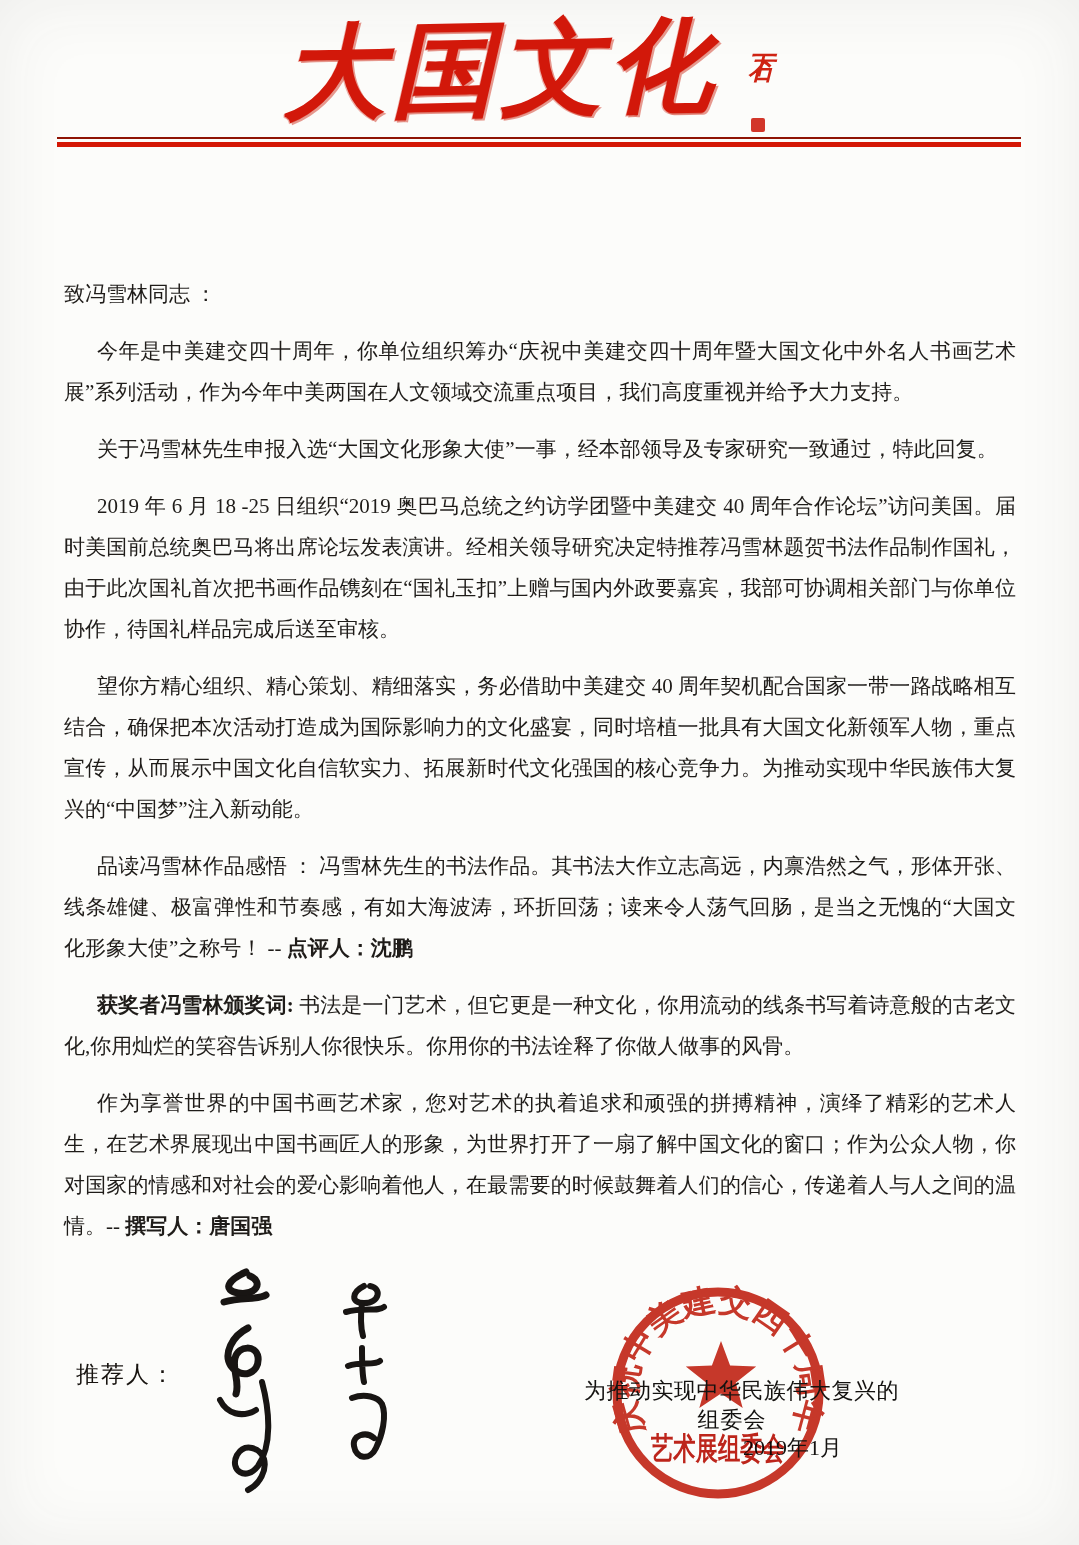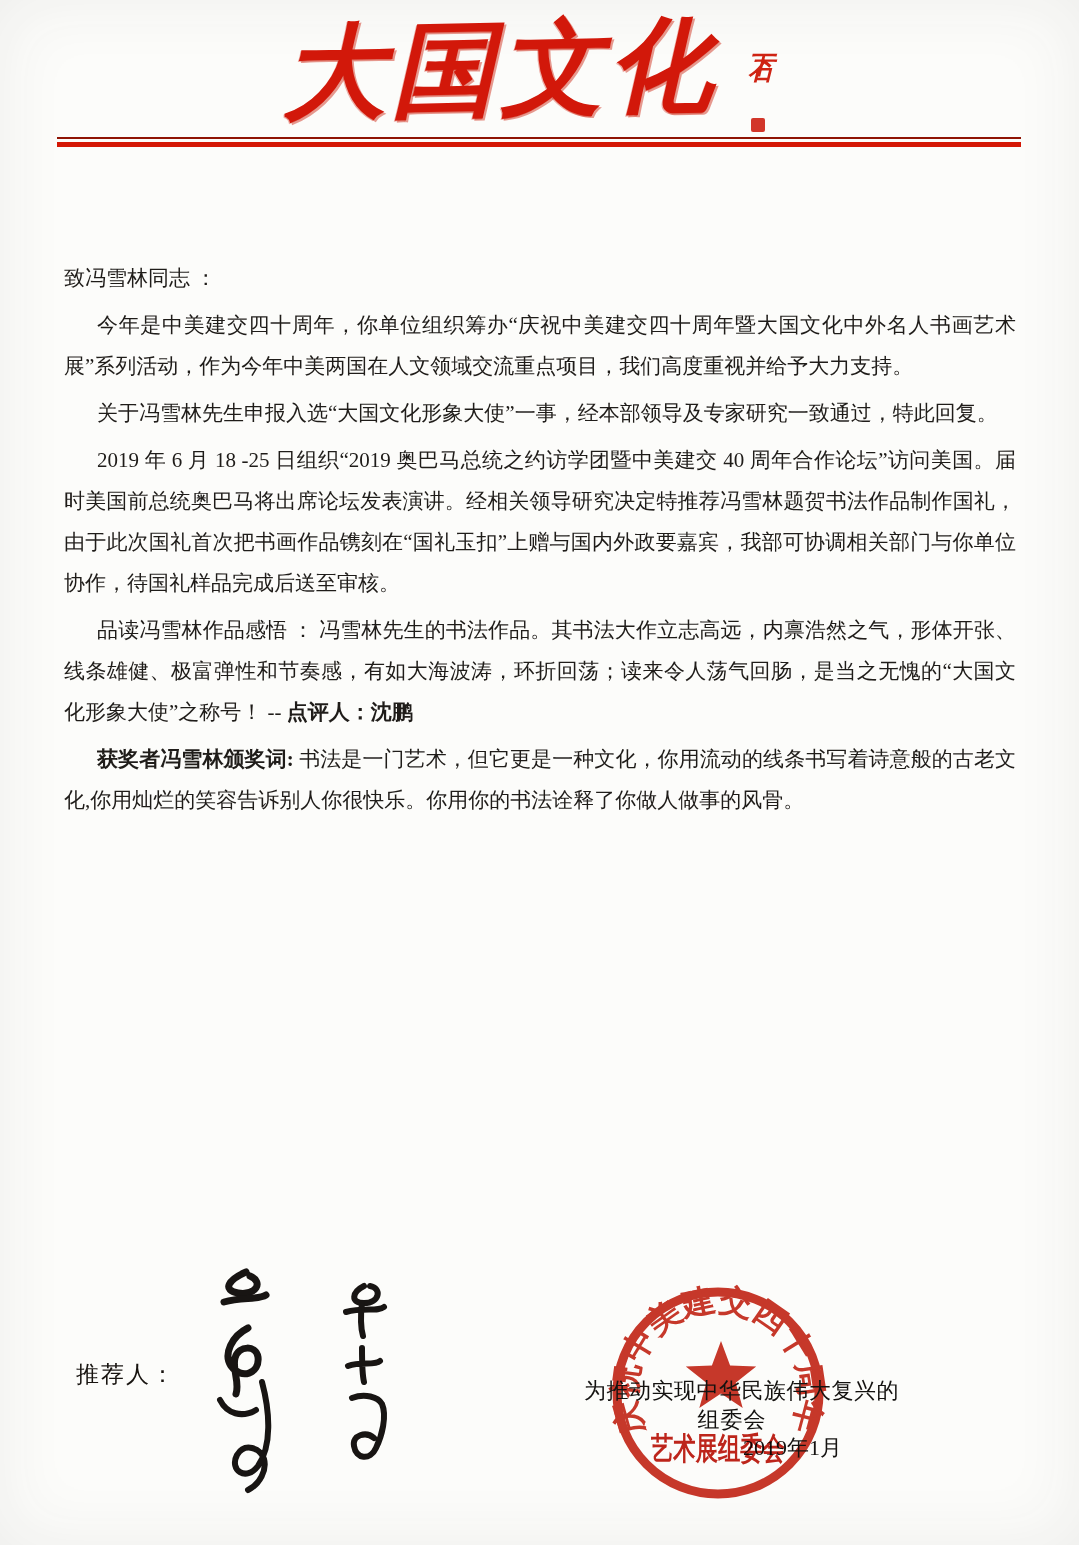--- a/index.html
+++ b/index.html
@@ -34,21 +34,21 @@
   
   .title {
     position: absolute; left: 0; top: 191px; width: 988px; text-align: center;
     font-size: 31px; font-weight: bold; letter-spacing: 3px; color: #241d17;
   }
   .body-text {
     position: absolute; left: 64px; top: 258px; width: 952px;
     font-size: 21px; line-height: 41px; text-align: justify;
     color: #1f1c19;
   }
-  .body-text p.para { margin: 0 0 6px 0; }
+  .body-text p.para { margin: 16px 0 6px 0; }
   .body-text p.ind { text-indent: 33px; }
   .b { font-weight: bold; }
   
   .recommender-label {
     position: absolute; left: 76px; top: 1312px; font-size: 23px; letter-spacing: 2px; color: #17130f; margin-top: 47px;
   }
   .sig { position: absolute; }
   .sig path { fill: none; stroke: #181513; stroke-linecap: round; stroke-linejoin: round; }
   
   .stamp-svg { position: absolute; left: 603px; top: 1278px; z-index: 1;
@@ -74,22 +74,24 @@
   <div class="brand-seal"></div>
   <div class="rule-thin"></div>
   <div class="rule-thick"></div>
 
 
   <div class="body-text">
       <p class="para"><span>致冯雪林同志 ：</span></p>
       <p class="para ind"><span>今年是中美建交四十周年，你单位组织筹办“庆祝中美建交四十周年暨大国文化中外名人书画艺术展”系列活动，作为今年中美两国在人文领域交流重点项目，我们高度重视并给予大力支持。</span></p>
       <p class="para ind"><span>关于冯雪林先生申报入选“大国文化形象大使”一事，经本部领导及专家研究一致通过，特此回复。</span></p>
       <p class="para ind"><span>2019 年 6 月 18 -25 日组织“2019 奥巴马总统之约访学团暨中美建交 40 周年合作论坛”访问美国。届时美国前总统奥巴马将出席论坛发表演讲。经相关领导研究决定特推荐冯雪林题贺书法作品制作国礼，由于此次国礼首次把书画作品镌刻在“国礼玉扣”上赠与国内外政要嘉宾，我部可协调相关部门与你单位协作，待国礼样品完成后送至审核。</span></p>
+      <p class="para ind"><span>望你方精心组织、精心策划、精细落实，务必借助中美建交 40 周年契机配合国家一带一路战略相互结合，确保把本次活动打造成为国际影响力的文化盛宴，同时培植一批具有大国文化新领军人物，重点宣传，从而展示中国文化自信软实力、拓展新时代文化强国的核心竞争力。为推动实现中华民族伟大复兴的“中国梦”注入新动能。</span></p>
       <p class="para ind"><span>品读冯雪林作品感悟 ： 冯雪林先生的书法作品。其书法大作立志高远，内禀浩然之气，形体开张、线条雄健、极富弹性和节奏感，有如大海波涛，环折回荡；读来令人荡气回肠，是当之无愧的“大国文化形象大使”之称号！ -- </span><span class="b">点评人：沈鹏</span></p>
       <p class="para ind"><span class="b">获奖者冯雪林颁奖词: </span><span>书法是一门艺术，但它更是一种文化，你用流动的线条书写着诗意般的古老文化,你用灿烂的笑容告诉别人你很快乐。你用你的书法诠释了你做人做事的风骨。</span></p>
+      <p class="para ind"><span>作为享誉世界的中国书画艺术家，您对艺术的执着追求和顽强的拼搏精神，演绎了精彩的艺术人生，在艺术界展现出中国书画匠人的形象，为世界打开了一扇了解中国文化的窗口；作为公众人物，你对国家的情感和对社会的爱心影响着他人，在最需要的时候鼓舞着人们的信心，传递着人与人之间的温情。-- </span><span class="b">撰写人：唐国强</span></p>
     </div>
 
   <div class="recommender-label">推荐人：</div>
 
   <svg class="sig" style="left:196px; top:1260px;" width="96" height="236" viewBox="0 0 96 236">
     <path d="M50,12 C32,20 26,30 42,33 C60,36 68,22 54,16" stroke-width="7"></path>
     <path d="M28,42 C46,37 62,40 70,35" stroke-width="7"></path>
     <path d="M52,68 C36,76 27,94 35,106 C45,120 64,114 62,97 C60,85 43,85 39,98 C36,110 44,122 40,134" stroke-width="7"></path>
     <path d="M24,140 C31,154 46,158 60,150" stroke-width="6"></path>
     <path d="M66,122 C74,152 76,186 62,206 C50,222 33,210 41,195 C49,182 64,188 68,199 C71,210 64,224 52,230" stroke-width="6"></path>

